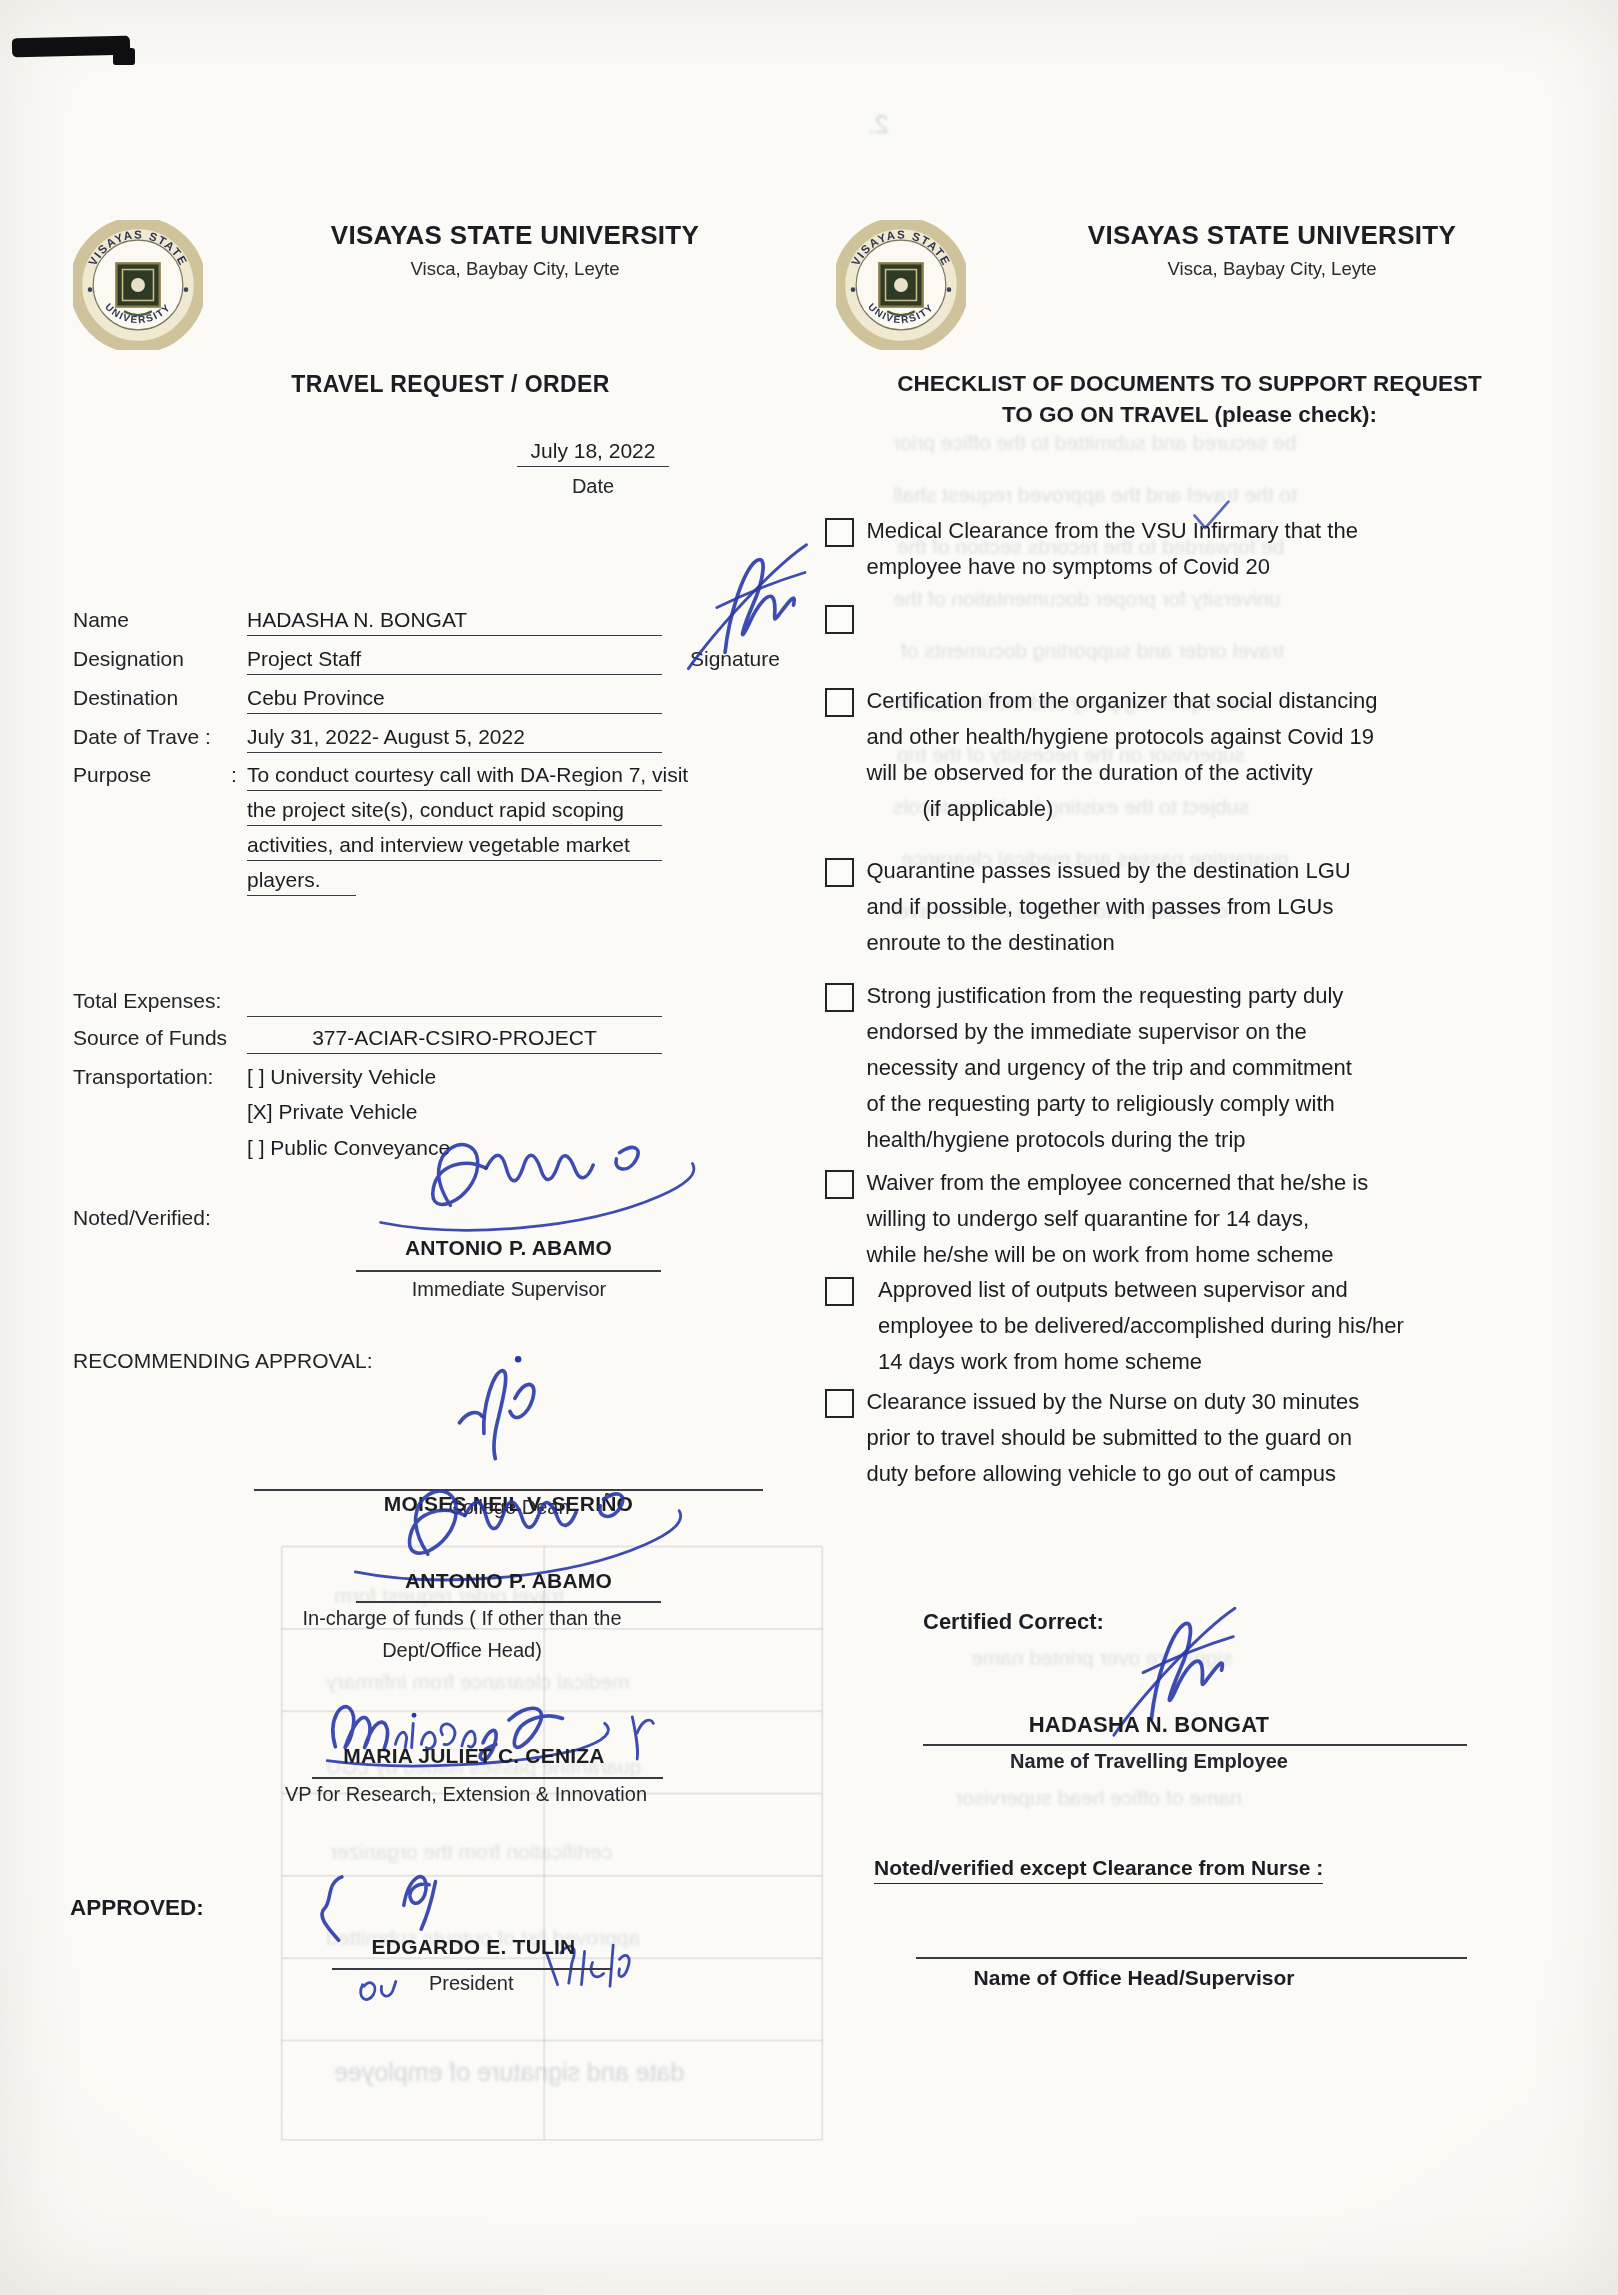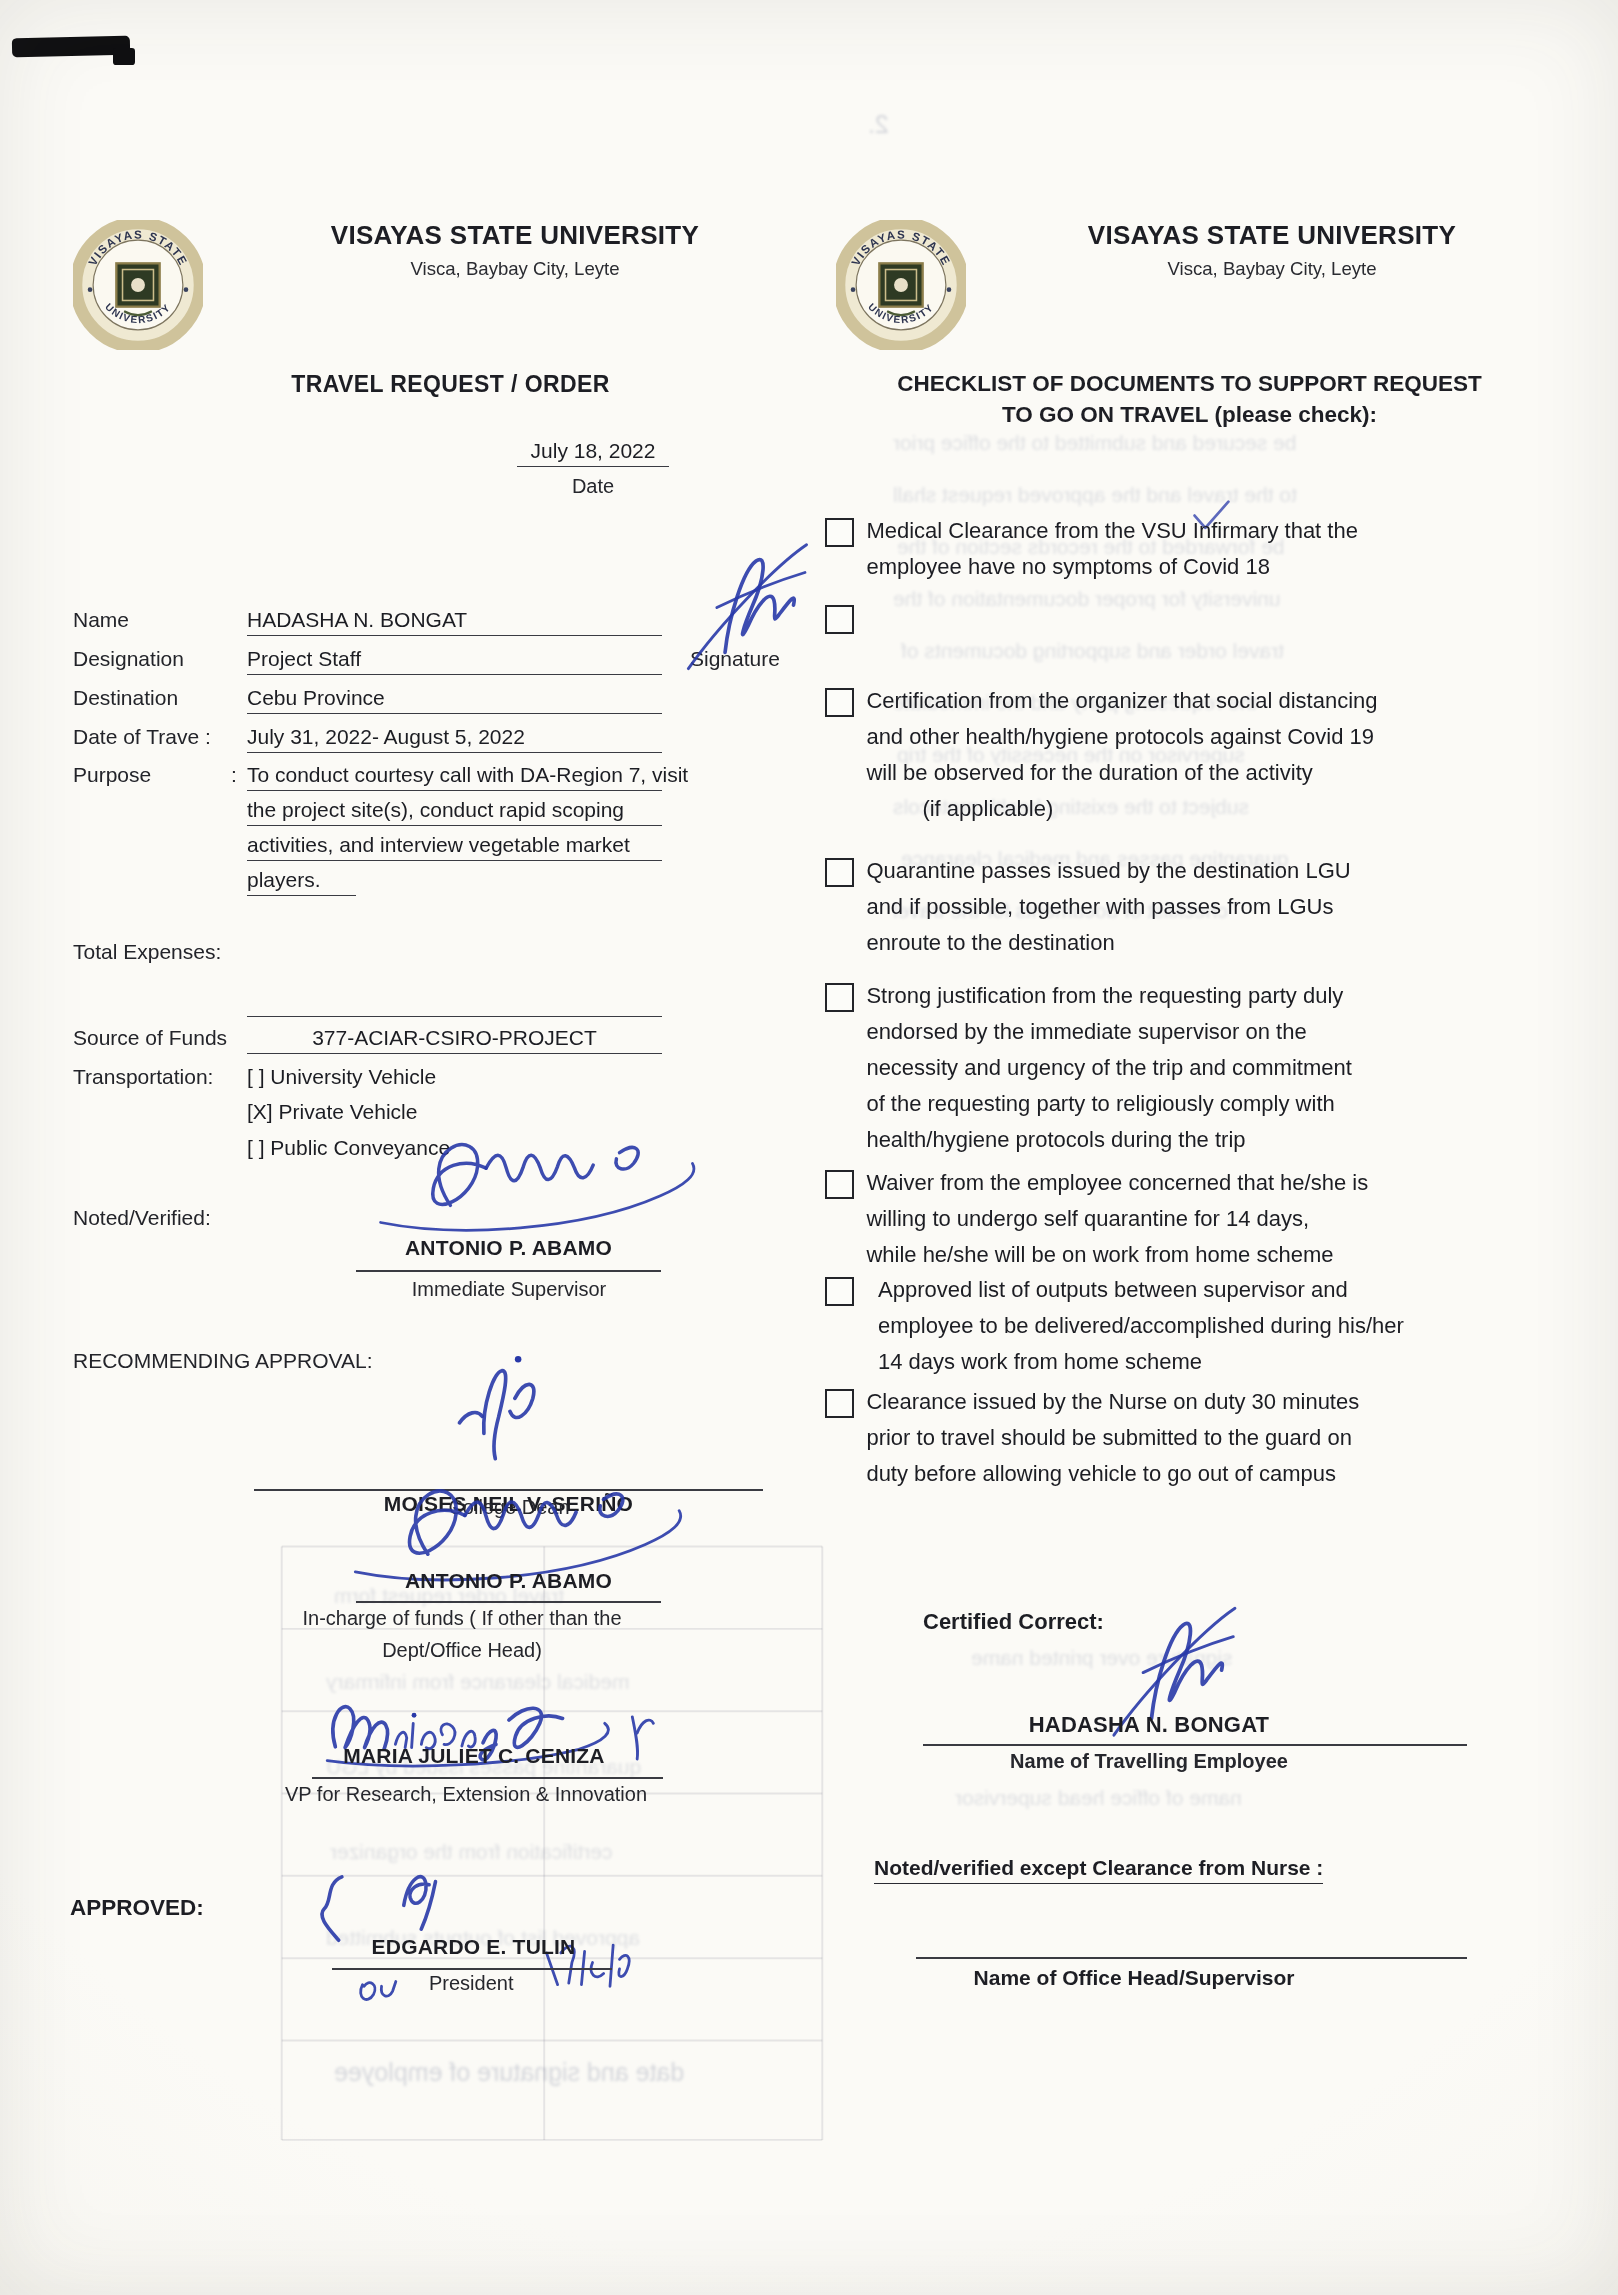--- a/index.html
+++ b/index.html
@@ -122,21 +122,21 @@
 <div class="abs lbl" style="left:73px;top:721px;">Date of Trave :</div>
 <div class="field" style="left:247px;top:721px;width:415px;">July 31, 2022- August 5, 2022</div>
 
 <div class="abs lbl" style="left:73px;top:759px;">Purpose</div>
 <div class="abs lbl" style="left:231px;top:759px;">:</div>
 <div class="field" style="left:247px;top:759px;width:415px;">To conduct courtesy call with DA-Region 7, visit</div>
 <div class="field" style="left:247px;top:794px;width:415px;">the project site(s), conduct rapid scoping</div>
 <div class="field" style="left:247px;top:829px;width:415px;">activities, and interview vegetable market</div>
 <div class="field" style="left:247px;top:864px;width:109px;">players.</div>
 
-<div class="abs lbl" style="left:73px;top:936px;">Total Expenses:</div>
+<div class="abs lbl" style="left:73px;top:985px;">Total Expenses:</div>
 <div class="field" style="left:247px;top:985px;width:415px;"></div>
 
 <div class="abs lbl" style="left:73px;top:1022px;">Source of Funds</div>
 <div class="field" style="left:247px;top:1022px;width:415px;text-align:center;">377-ACIAR-CSIRO-PROJECT</div>
 
 <div class="abs lbl" style="left:73px;top:1061px;">Transportation:</div>
 <div class="abs val" style="left:247px;top:1061px;"><span>[  ]</span>&nbsp;<span>University Vehicle</span></div>
 <div class="abs val" style="left:247px;top:1096px;"><span>[X]</span>&nbsp;<span>Private Vehicle</span></div>
 <div class="abs val" style="left:247px;top:1132px;"><span>[ ]</span>&nbsp;<span>Public Conveyance</span></div>
 
@@ -226,21 +226,21 @@
 <div class="abs cltitle c" style="left:836px;top:402px;width:707px;">TO GO ON TRAVEL (please check):</div>
 
 <svg class="sig" style="left:1188px;top:494px;" width="47" height="40" viewBox="0 0 60 52">
   <path class="thin" d="M8,28 L22,44 L52,10" style="opacity:.75"></path>
 </svg>
 
 <div class="cl-item" style="top:513px;">
   <span class="cbox"></span>
   <div class="cl-text">
     <div class="cl-line">Medical Clearance from the VSU Infirmary that the</div>
-    <div class="cl-line">employee have no symptoms of Covid 18</div>
+    <div class="cl-line">employee have no symptoms of Covid 20</div>
   </div>
 </div>
 <div class="cl-item" style="top:600px;">
   <span class="cbox"></span>
 </div>
 <div class="cl-item" style="top:683px;">
   <span class="cbox"></span>
   <div class="cl-text">
     <div class="cl-line">Certification from the organizer that social distancing</div>
     <div class="cl-line">and other health/hygiene protocols against Covid 19</div>

